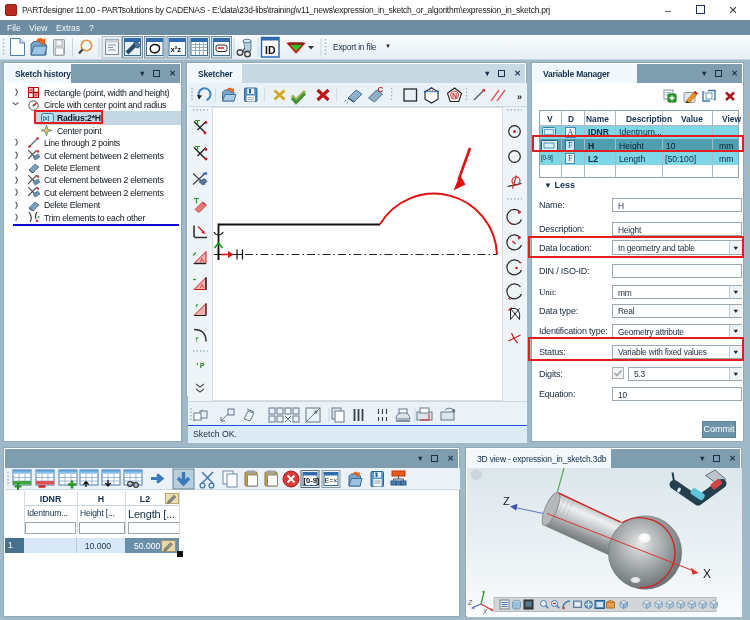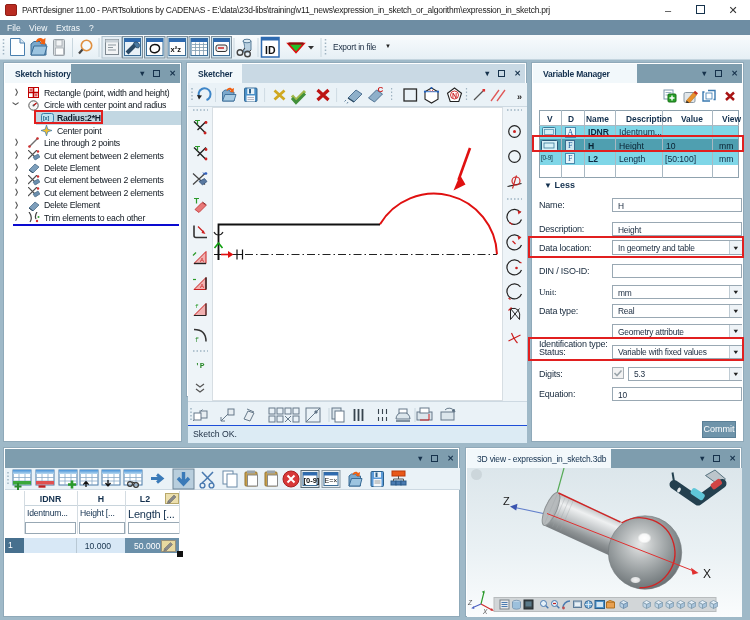--- a/index.html
+++ b/index.html
@@ -563,21 +563,21 @@
     <div class="finput" style="left:80px;top:177px;width:130px;height:15px;">In geometry and table</div>
     <div class="carrow" style="left:197px;top:178px;height:13px;"></div>
     <div class="flabel" style="left:7px;top:203px;">DIN / ISO-ID:</div>
     <div class="finput" style="left:80px;top:201px;width:130px;height:14px;"></div>
     <div class="flabel" style="left:7px;top:224px;font-family:Liberation Serif, serif;">Unit:</div>
     <div class="finput" style="left:80px;top:222px;width:130px;height:14px;">mm</div>
     <div class="carrow" style="left:197px;top:223px;height:12px;"></div>
     <div class="flabel" style="left:7px;top:242.5px;">Data type:</div>
     <div class="finput" style="left:80px;top:240.5px;width:130px;height:14px;">Real</div>
     <div class="carrow" style="left:197px;top:241.5px;height:12px;"></div>
-    <div class="flabel" style="left:7px;top:263px;margin-top:13px;">Identification type:</div>
+    <div class="flabel" style="left:7px;top:263px;">Identification type:</div>
     <div class="finput" style="left:80px;top:261px;width:130px;height:14px;">Geometry attribute</div>
     <div class="carrow" style="left:197px;top:262px;height:12px;"></div>
     <div class="flabel" style="left:7px;top:283.5px;">Status:</div>
     <div class="finput" style="left:80px;top:281.5px;width:130px;height:14px;">Variable with fixed values</div>
     <div class="carrow" style="left:197px;top:282.5px;height:12px;"></div>
     <div class="flabel fgray" style="left:7px;top:305.5px;">Digits:</div>
     <svg class="abs" style="left:80px;top:304px;" width="12" height="12">
         <rect x="0.5" y="0.5" width="11" height="11" fill="#f2f2f2" stroke="#a8b0b6"></rect>
         <path d="M2.5 6 l2.5 2.5 L9.5 3.5" fill="none" stroke="#9aa4aa" stroke-width="1.6"></path>
       </svg>

